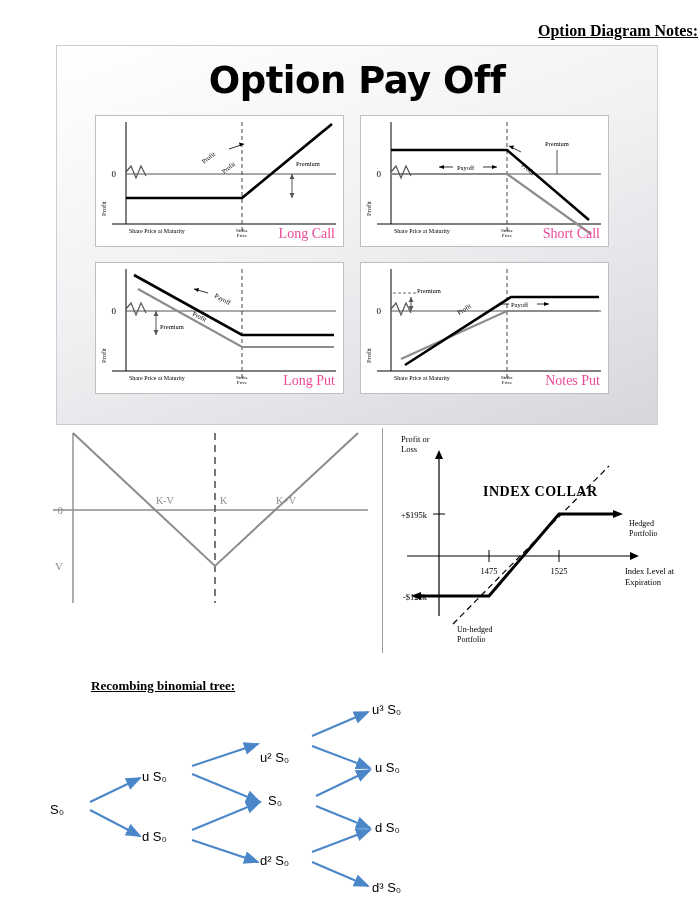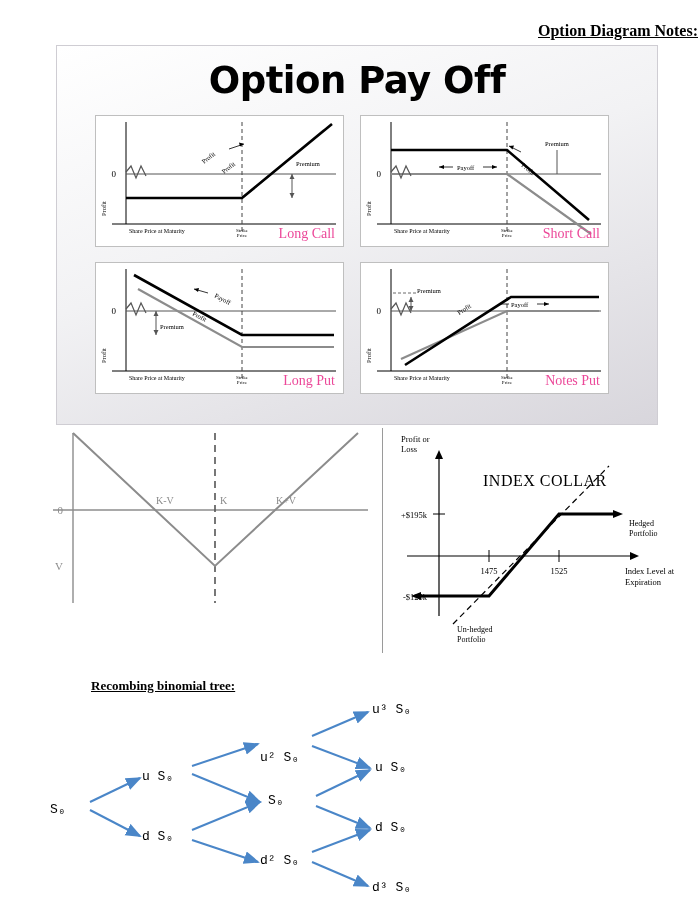--- a/index.html
+++ b/index.html
@@ -57,36 +57,36 @@
     text-align:center;font-family:"DejaVu Sans", sans-serif;
     font-weight:bold;font-size:11px;line-height:15px;color:#000;
   }
 
   
   .collar{
     position:absolute;left:382px;top:428px;width:300px;height:225px;
     border-left:1px solid #9a9a9a;
   }
   .collar-title{
-    position:absolute;left:100px;top:44px;
+    position:absolute;left:100px;top:56px;
     font-family:"Liberation Serif", serif;
-    font-weight:normal;font-size:16px;letter-spacing:0.5px;color:#000;
+    font-weight:bold;font-size:14px;letter-spacing:0.5px;color:#000;
   }
 
   
   .binom-title{
     position:absolute;left:48px;top:678px;
     font-weight:bold;font-size:13px;text-decoration:underline;color:#000;margin-left:43px;
   }
   .binom{
     position:absolute;left:20px;top:690px;width:660px;height:215px;
   }
   .node{
     position:absolute;
-    font-family:Liberation Mono, monospace;
+    font-family:Liberation Sans, sans-serif;
     font-size:13px;color:#000;white-space:nowrap;text-align:center;
   }
 
   .ttxt{font-family:"Liberation Serif", serif;}
 </style>
 </head>
 <body>
 
 <div class="page">
 

